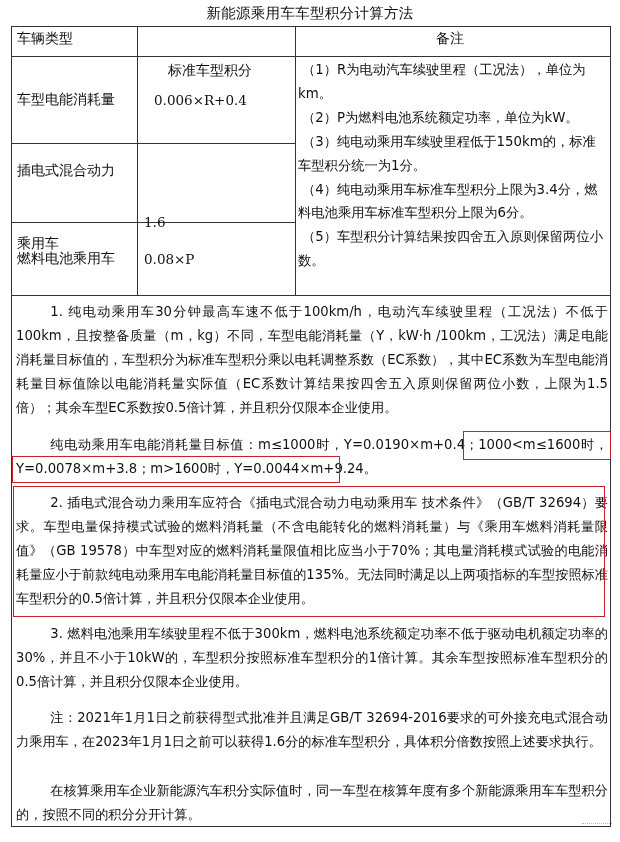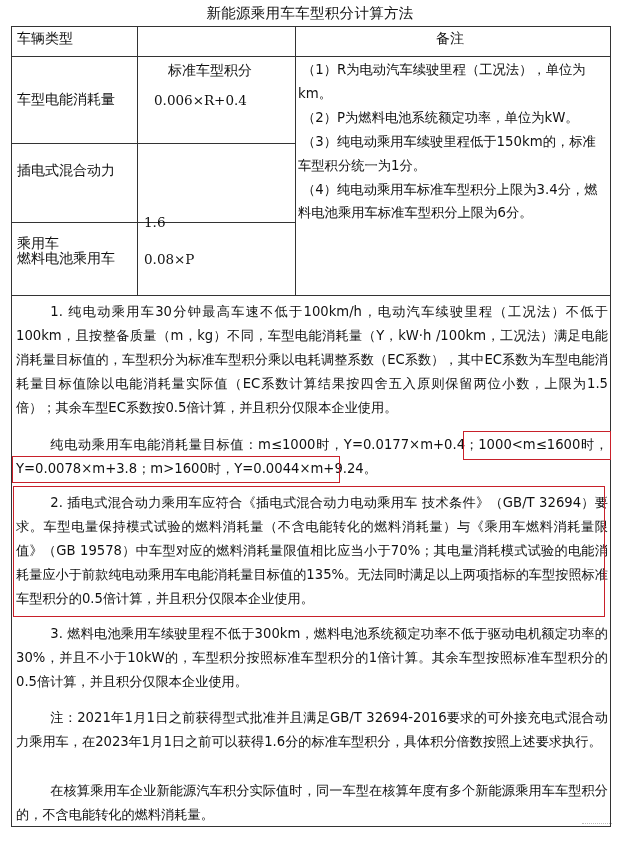--- a/index.html
+++ b/index.html
@@ -49,45 +49,46 @@
 <div class="formula" style="left:144px; top:174px;margin-top:40px;">1.6</div>
 
 <div class="cell" style="left:17px; top:246px;">燃料电池乘用车</div>
 <div class="formula" style="left:144px; top:251px;">0.08×P</div>
 
 <div class="notes">
   <p style="text-indent:0.3em;">（1）R为电动汽车续驶里程（工况法），单位为km。</p>
   <p style="text-indent:0.3em;">（2）P为燃料电池系统额定功率，单位为kW。</p>
   <p style="text-indent:0.3em;">（3）纯电动乘用车续驶里程低于150km的，标准车型积分统一为1分。</p>
   <p style="text-indent:0.3em;">（4）纯电动乘用车标准车型积分上限为3.4分，燃料电池乘用车标准车型积分上限为6分。</p>
+  <p style="text-indent:0.3em;">（5）车型积分计算结果按四舍五入原则保留两位小数。</p>
 </div>
 
 <div class="para" style="top:300px;">
   <p class="ind">1. 纯电动乘用车30分钟最高车速不低于100km/h，电动汽车续驶里程（工况法）不低于100km，且按整备质量（m，kg）不同，车型电能消耗量（Y，kW·h /100km，工况法）满足电能消耗量目标值的，车型积分为标准车型积分乘以电耗调整系数（EC系数），其中EC系数为车型电能消耗量目标值除以电能消耗量实际值（EC系数计算结果按四舍五入原则保留两位小数，上限为1.5倍）；其余车型EC系数按0.5倍计算，并且积分仅限本企业使用。</p>
 </div>
 
 <div class="para" style="top:433px;">
   <p class="ind">
-    <span>纯电动乘用车电能消耗量目标值：m≤1000时，Y=0.0177×m+0.4；</span><span>1000&lt;m≤1600时，</span>
+    <span>纯电动乘用车电能消耗量目标值：m≤1000时，Y=0.0190×m+0.4；</span><span>1000&lt;m≤1600时，</span>
     <span>Y=0.0078×m+3.8；m&gt;1600时，Y=0.0044×m+9.24。</span>
   </p>
 </div>
 <div class="redbox" style="left:463px; top:431px; width:148px; height:29px;"></div>
 <div class="redbox" style="left:12px; top:456px; width:328px; height:27px;"></div>
 
 <div class="para" style="top:491px;">
   <p class="ind">2. 插电式混合动力乘用车应符合《插电式混合动力电动乘用车 技术条件》（GB/T 32694）要求。车型电量保持模式试验的燃料消耗量（不含电能转化的燃料消耗量）与《乘用车燃料消耗量限值》（GB 19578）中车型对应的燃料消耗量限值相比应当小于70%；其电量消耗模式试验的电能消耗量应小于前款纯电动乘用车电能消耗量目标值的135%。无法同时满足以上两项指标的车型按照标准车型积分的0.5倍计算，并且积分仅限本企业使用。</p>
 </div>
 <div class="redbox" style="left:13px; top:486px; width:592px; height:131px;"></div>
 
 <div class="para" style="top:622px;">
   <p class="ind">3. 燃料电池乘用车续驶里程不低于300km，燃料电池系统额定功率不低于驱动电机额定功率的30%，并且不小于10kW的，车型积分按照标准车型积分的1倍计算。其余车型按照标准车型积分的0.5倍计算，并且积分仅限本企业使用。</p>
 </div>
 
 <div class="para" style="top:706px;">
   <p class="ind">注：2021年1月1日之前获得型式批准并且满足GB/T 32694-2016要求的可外接充电式混合动力乘用车，在2023年1月1日之前可以获得1.6分的标准车型积分，具体积分倍数按照上述要求执行。</p>
 </div>
 
 <div class="para" style="top:779px;">
-  <p class="ind">在核算乘用车企业新能源汽车积分实际值时，同一车型在核算年度有多个新能源乘用车车型积分的，不含电能转化的燃料消耗量。</p>
+  <p class="ind">在核算乘用车企业新能源汽车积分实际值时，同一车型在核算年度有多个新能源乘用车车型积分的，按照不同的积分分开计算。</p>
 </div>
 
 <div class="wm"></div>
 
 </body></html>

